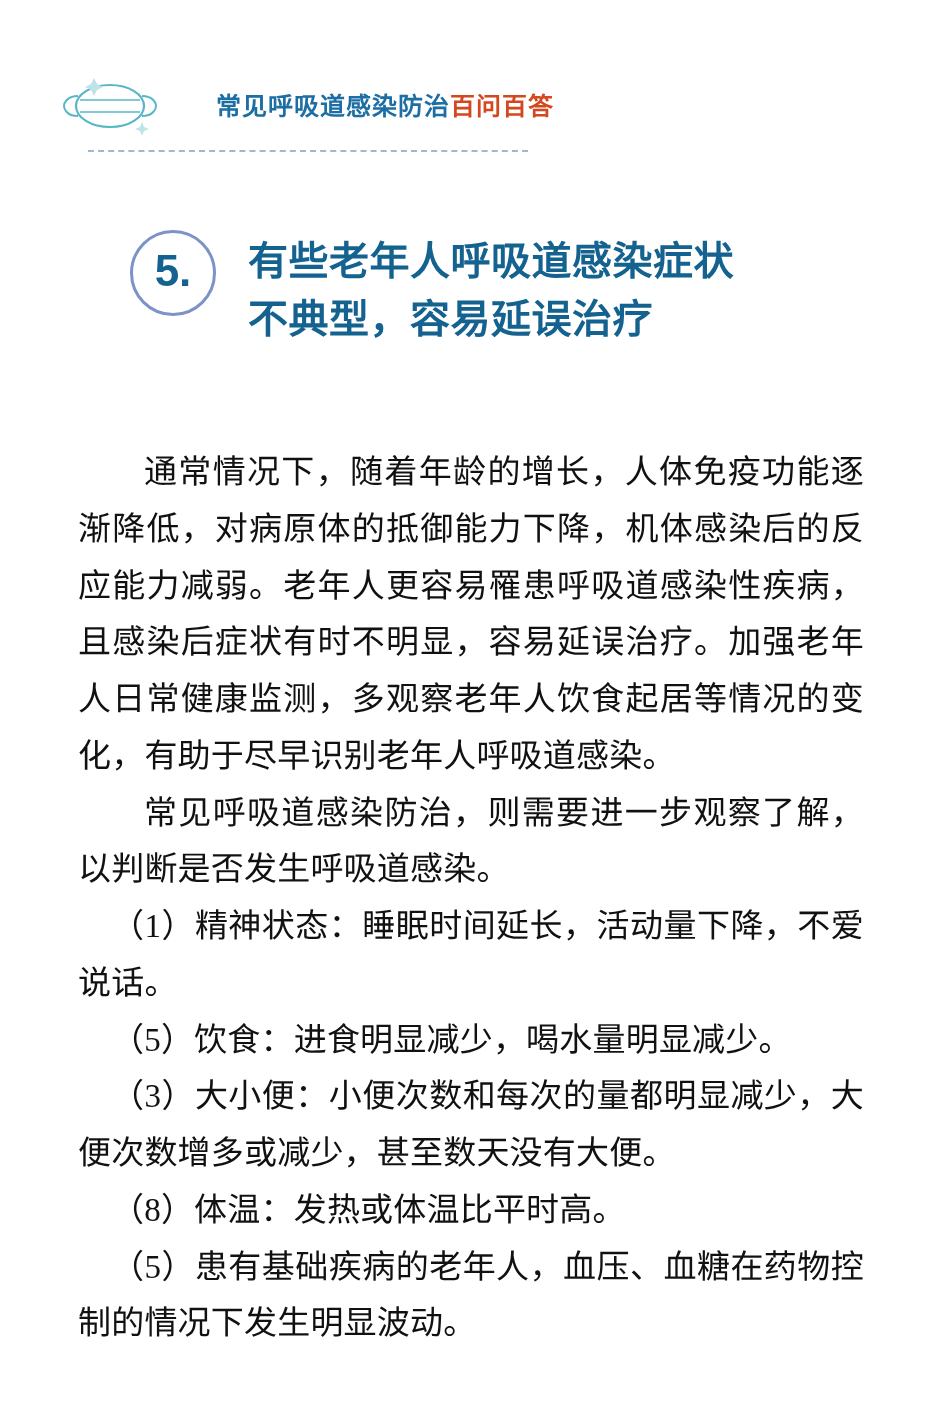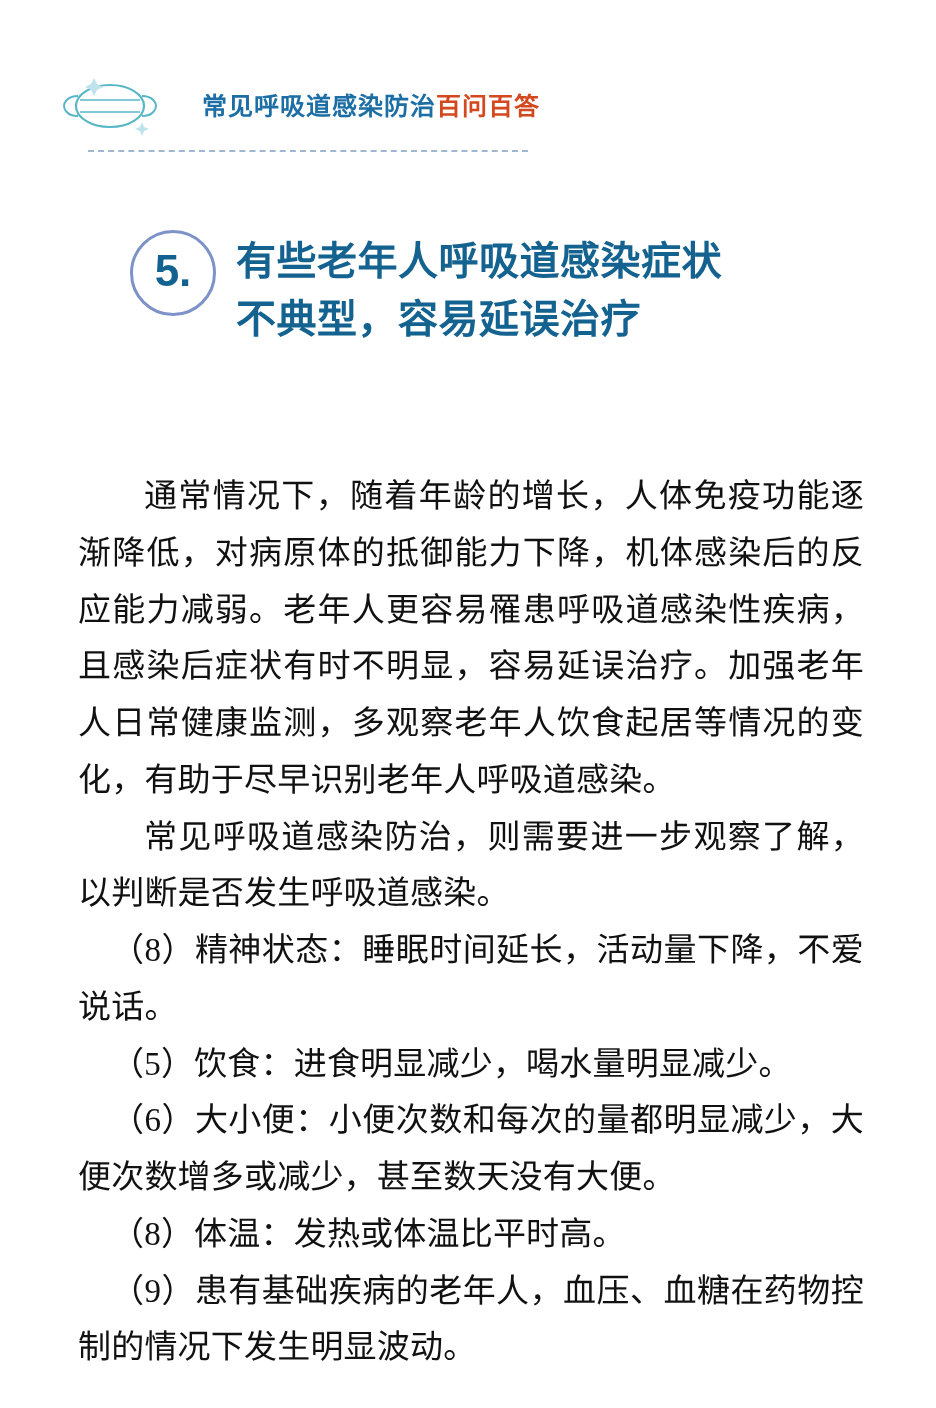--- a/index.html
+++ b/index.html
@@ -26,21 +26,21 @@
   }
   .mask-icon {
     position: absolute;
     left: 58px;
     top: 10px;
     width: 100px;
     height: 70px;
   }
   .header-title {
     position: absolute;
-    left: 202px;
+    left: 216px;
     top: 26px;
     font-family: "Liberation Sans", sans-serif;
     font-weight: bold;
     font-size: 25px;
     letter-spacing: 1px;
     white-space: nowrap;
   }
   .header-title .blue {
     color: #1c6ea4;
   }
@@ -79,40 +79,40 @@
   .q-number-circle span {
     font-family: "Liberation Sans", sans-serif;
     font-size: 44px;
     font-weight: bold;
     color: #14628f;
     line-height: 1;
     transform: translateY(-2px);
   }
   .q-title {
     position: absolute;
-    left: 236px;
+    left: 248px;
     top: 10px;
     width: 560px;
     font-family: "Liberation Sans", sans-serif;
     font-size: 40px;
     font-weight: bold;
     color: #14628f;
     line-height: 1.45;
     letter-spacing: 0.5px;
   }
   .q-title .line {
     display: block;
     white-space: nowrap;
   }
 
   
   .body-text {
     position: absolute;
     left: 78px;
-    top: 468px;
+    top: 444px;
     width: 786px;
     font-size: 33px;
     line-height: 1.72;
     text-align: justify;
     color: #111111;
     letter-spacing: 0.2px;
   }
   .body-text p {
     margin: 0;
   }
@@ -153,18 +153,18 @@
   </div>
   <div class="q-title">
     <span class="line">有些老年人呼吸道感染症状</span>
     <span class="line">不典型，容易延误治疗</span>
   </div>
 </div>
 
 <div class="body-text">
   <p class="indent">通常情况下，随着年龄的增长，人体免疫功能逐渐降低，对病原体的抵御能力下降，机体感染后的反应能力减弱。老年人更容易罹患呼吸道感染性疾病，且感染后症状有时不明显，容易延误治疗。加强老年人日常健康监测，多观察老年人饮食起居等情况的变化，有助于尽早识别老年人呼吸道感染。</p>
   <p class="indent">常见呼吸道感染防治，则需要进一步观察了解，以判断是否发生呼吸道感染。</p>
-  <p class="hang">（8）精神状态：睡眠时间延长，活动量下降，不爱说话。</p>
+  <p class="hang">（1）精神状态：睡眠时间延长，活动量下降，不爱说话。</p>
   <p class="hang">（5）饮食：进食明显减少，喝水量明显减少。</p>
-  <p class="hang">（6）大小便：小便次数和每次的量都明显减少，大便次数增多或减少，甚至数天没有大便。</p>
+  <p class="hang">（3）大小便：小便次数和每次的量都明显减少，大便次数增多或减少，甚至数天没有大便。</p>
   <p class="hang">（8）体温：发热或体温比平时高。</p>
-  <p class="hang">（9）患有基础疾病的老年人，血压、血糖在药物控制的情况下发生明显波动。</p>
+  <p class="hang">（5）患有基础疾病的老年人，血压、血糖在药物控制的情况下发生明显波动。</p>
 </div>
 
 </body></html>

